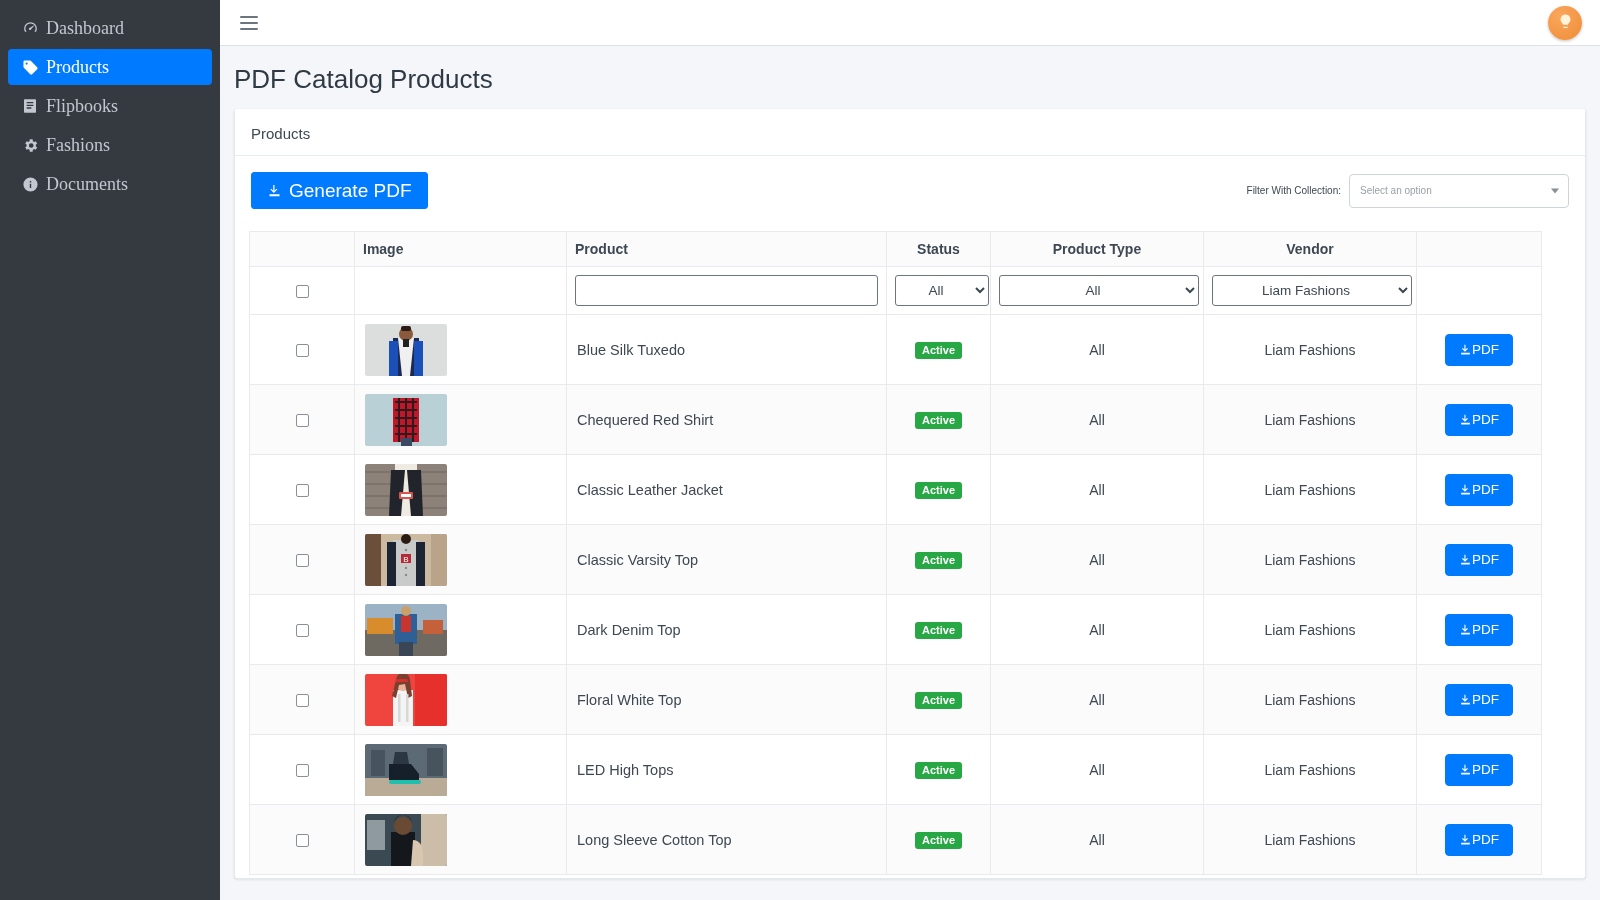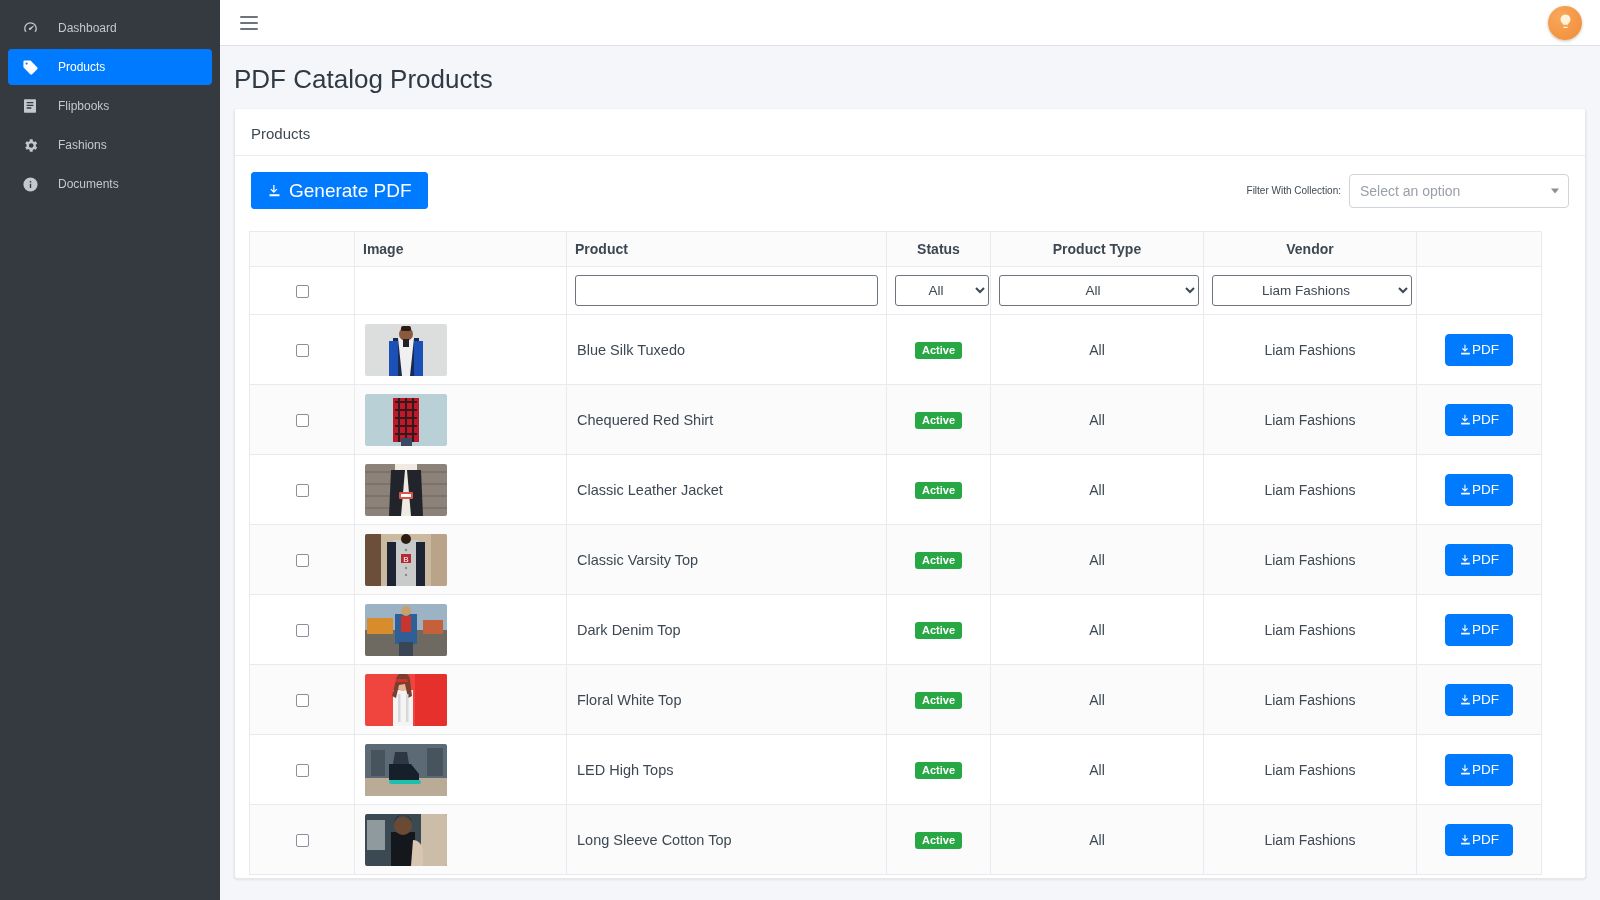--- a/index.html
+++ b/index.html
@@ -31,29 +31,30 @@
   .brand-title {
     font-size: 19px;
     color: #f4f6f9;
     font-weight: 400;
     letter-spacing: .1px;
     white-space: nowrap;
   }
   #sidebar-nav { padding: 10px 8px 0 8px; }
   .nav-item {
     display: flex; align-items: center;
-    gap: 18px;
+    gap: 6px;
     height: 36px;
     padding: 0 12px;
     margin-bottom: 3px;
     border-radius: 4px;
-    font-size: 12px;
+    font-size: 18px;
     color: #c2c7d0;
     cursor: pointer;
     white-space: nowrap;
+    font-family: Liberation Serif, serif;
   }
   .nav-item.active { background: #007bff; color: #ffffff; }
   .nav-icon { width: 20px; height: 18px; flex: 0 0 20px; display:flex; align-items:center; justify-content:center; }
   .nav-icon svg { display:block; }
 
   
   #topbar {
     position: absolute; left: 220px; top: 0;
     width: 1380px; height: 46px;
     background: #ffffff;
@@ -132,21 +133,21 @@
   }
   #filter-wrap { display: flex; align-items: center; gap: 8px; }
   #filter-label { font-size: 10px; color: #3d4852; }
   #collection-select {
     width: 220px; height: 34px;
     border: 1px solid #ced4da;
     border-radius: 4px;
     background: #fff;
     display: flex; align-items: center;
     padding: 0 10px;
-    font-size: 14px;
+    font-size: 10px;
     color: #9aa0a6;
     position: relative;
     cursor: pointer;
   }
   #collection-select .caret {
     position: absolute; right: 9px; top: 50%;
     transform: translateY(-50%);
     width: 0; height: 0;
     border-left: 4px solid transparent;
     border-right: 4px solid transparent;

